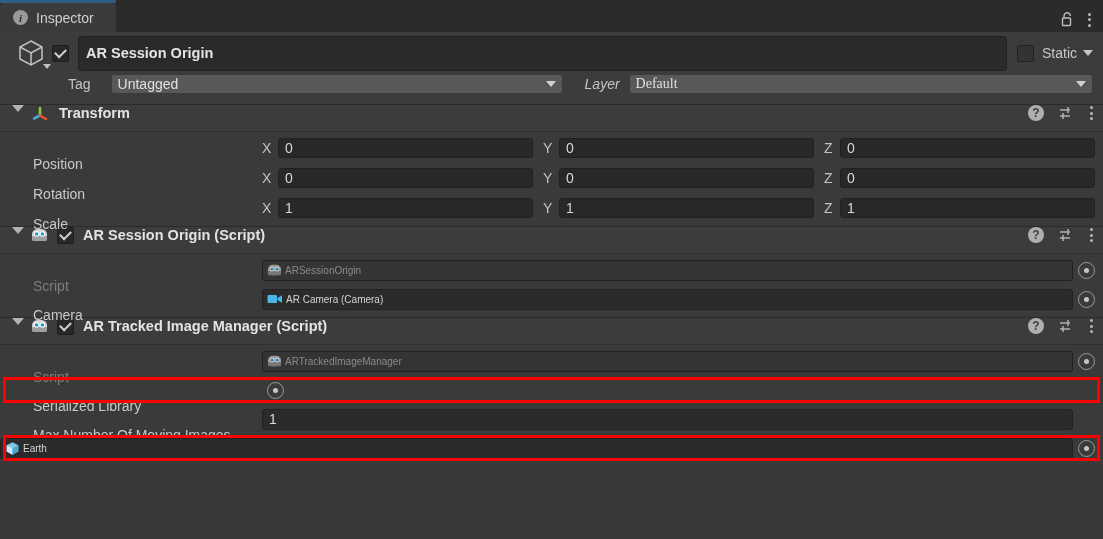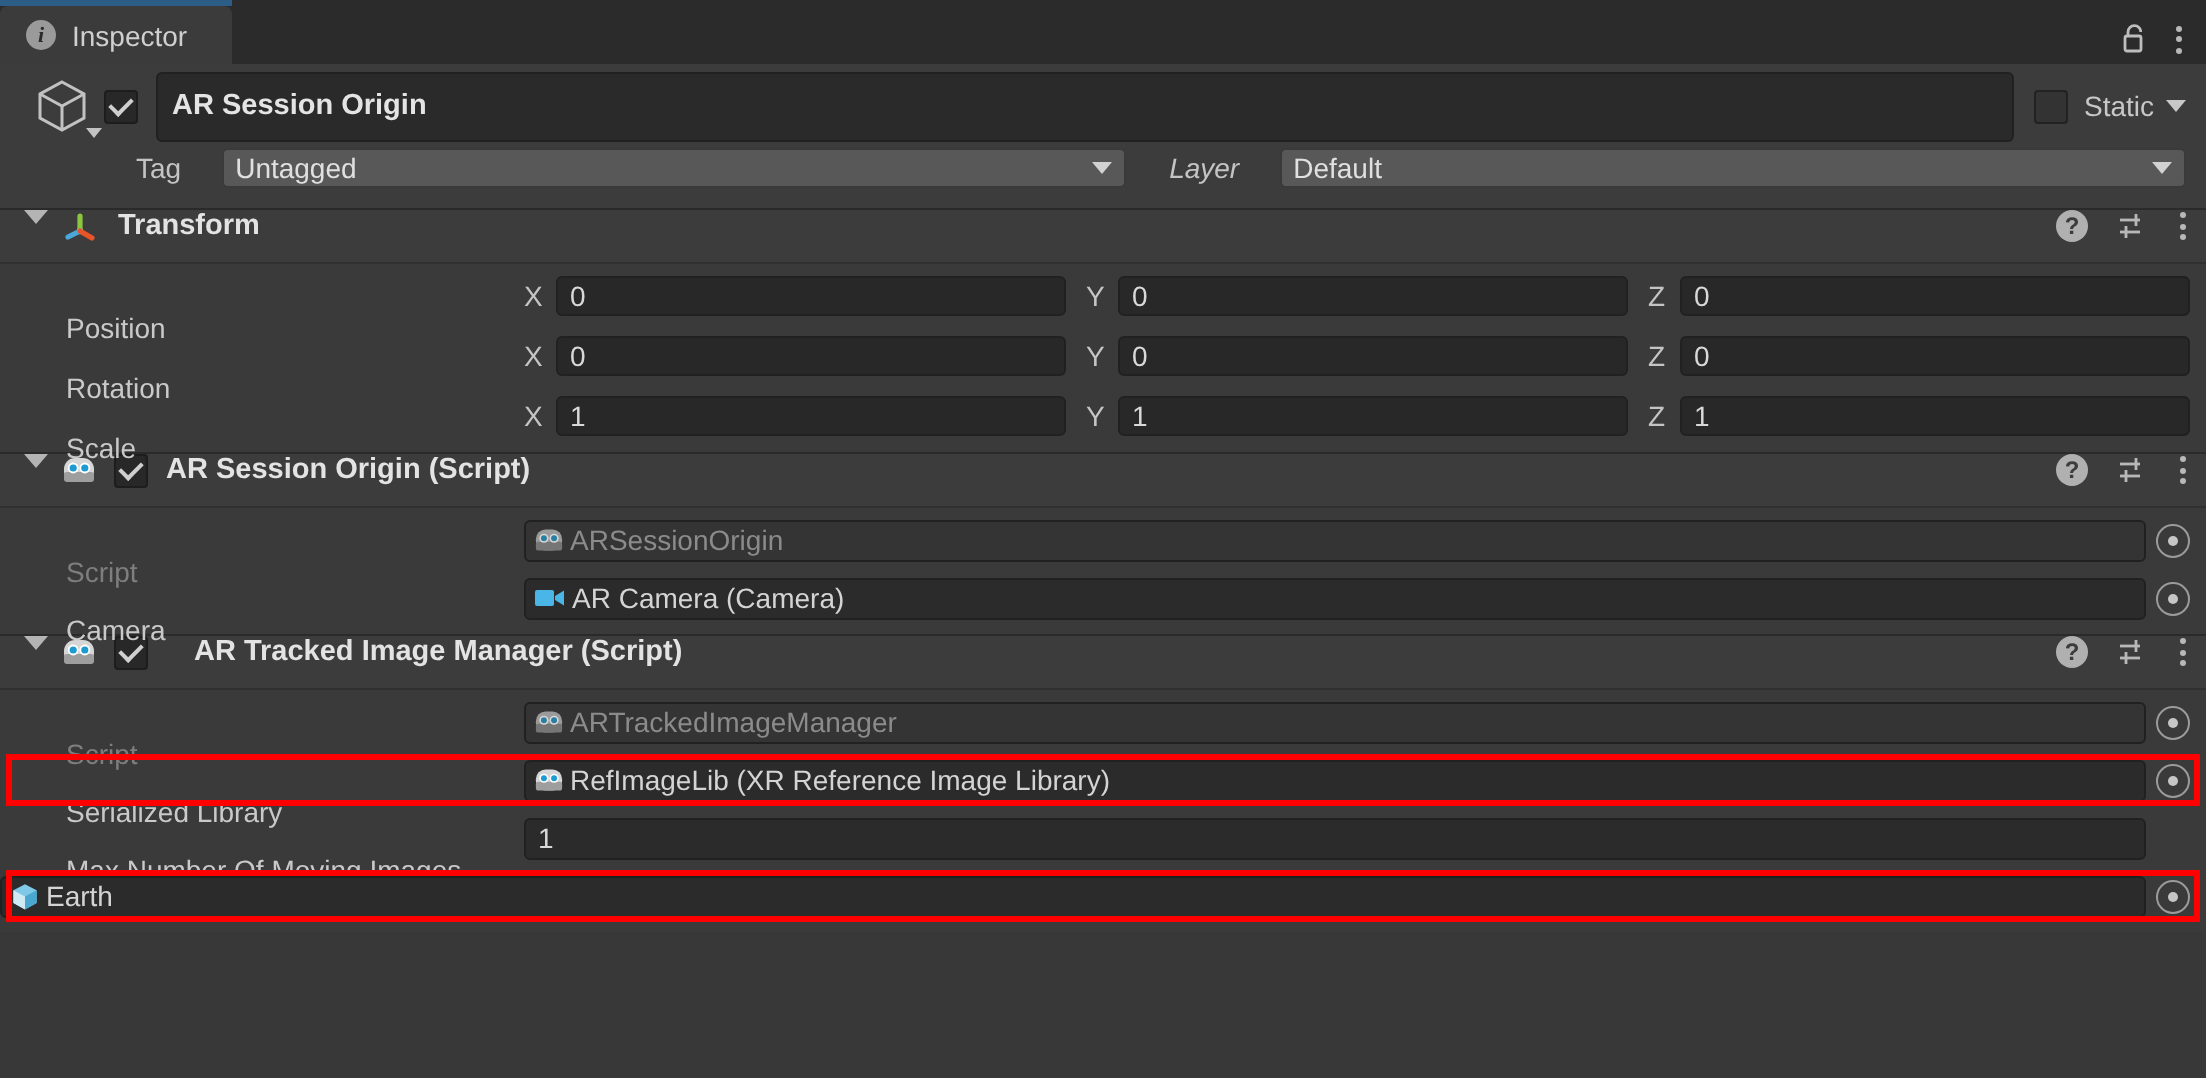--- a/index.html
+++ b/index.html
@@ -123,21 +123,21 @@
     flex: 1; height: 20px; background: #282828;
     border: 1px solid #212121; border-radius: 3px;
     display: flex; align-items: center; padding: 0 6px;
     color: #d8d8d8; font-size: 14px;
   }
 
   .objfield {
     flex: 1; height: 21px; background: #2b2b2b;
     border: 1px solid #212121; border-radius: 3px;
     display: flex; align-items: center; padding: 0 4px;
-    color: #d4d4d4; font-size: 14px; gap: 3px;
+    color: #d4d4d4; font-size: 10px; gap: 3px;
   }
   .objfield.dim { color: #8b8b8b; background: #343434; }
   .picker {
     width: 17px; height: 17px; border-radius: 50%;
     border: 1.6px solid #9b9b9b; margin-left: 5px;
     display: flex; align-items: center; justify-content: center;
     flex: 0 0 17px;
   }
   .picker::after { content: ""; width: 5px; height: 5px; border-radius: 50%; background: #c6c6c6; }
 
@@ -200,21 +200,21 @@
       <div class="caret-down"></div>
     </div>
 
     <div class="go-row2">
       <span class="small-lbl" style="margin-left:58px;">Tag</span>
       <div class="dropdown" style="width:452px;margin-left:20px;">
         <span>Untagged</span>
         <span class="dd-caret"></span>
       </div>
       <span class="small-lbl" style="margin-left:22px;font-style:italic;">Layer</span>
-      <div class="dropdown" style="flex:1;margin-left:20px;">
+      <div class="dropdown" style="flex:1;margin-left:9px;font-family:Liberation Serif, serif;">
         <span>Default</span>
         <span class="dd-caret"></span>
       </div>
     </div>
   </div>
 
   <div>
     <div class="comp-header">
       <div class="foldout"></div>
       <svg width="18" height="18" viewBox="0 0 18 18">
@@ -382,21 +382,21 @@
       <div class="foldout"></div>
       <svg width="17" height="16" viewBox="0 0 17 16">
         <rect x="1" y="2" width="15" height="12" rx="5.5" fill="#d6d6d6"></rect>
         <rect x="1" y="9" width="15" height="5" rx="1.5" fill="#9e9e9e"></rect>
         <circle cx="5.6" cy="7" r="2.7" fill="#ffffff"></circle>
           <circle cx="5.6" cy="7" r="1.8" fill="#1d9bd1"></circle>
         <circle cx="11.4" cy="7" r="2.7" fill="#ffffff"></circle>
           <circle cx="11.4" cy="7" r="1.8" fill="#1d9bd1"></circle>
       </svg>
       <div class="chk on" style="margin-left:9px;"></div>
-      <span class="comp-title" style="margin-left:23px;">AR Tracked Image Manager (Script)</span>
+      <span class="comp-title" style="margin-left:9px;">AR Tracked Image Manager (Script)</span>
       <div class="comp-right">
         <div class="help-ico">?</div>
         <svg width="16" height="16" viewBox="0 0 16 16">
           <line x1="1" y1="5" x2="11" y2="5" stroke="#b8b8b8" stroke-width="1.4"></line>
           <line x1="1" y1="11" x2="11" y2="11" stroke="#b8b8b8" stroke-width="1.4"></line>
           <line x1="9" y1="2" x2="9" y2="8" stroke="#b8b8b8" stroke-width="1.4"></line>
           <line x1="4" y1="8" x2="4" y2="14" stroke="#b8b8b8" stroke-width="1.4"></line>
         </svg>
         <div class="kebab">
             <span></span>
@@ -418,31 +418,20 @@
             <circle cx="11.4" cy="7" r="2.6" fill="#d8d8d8"></circle>
               <circle cx="11.4" cy="7" r="1.7" fill="#2a7fa0"></circle>
           </svg>
           <span>ARTrackedImageManager</span>
         </div>
         <div class="picker"></div>
       </div>
 
       <div class="prop-row" style="margin-top:5px;">
         <span class="prop-label">Serialized Library</span>
-        <div class="objfield">
-          <svg width="15" height="14" viewBox="0 0 17 16">
-            <rect x="1" y="2" width="15" height="12" rx="5.5" fill="#d6d6d6"></rect>
-            <rect x="1" y="9" width="15" height="5" rx="1.5" fill="#9e9e9e"></rect>
-            <circle cx="5.6" cy="7" r="2.6" fill="#ffffff"></circle>
-              <circle cx="5.6" cy="7" r="1.7" fill="#1d9bd1"></circle>
-            <circle cx="11.4" cy="7" r="2.6" fill="#ffffff"></circle>
-              <circle cx="11.4" cy="7" r="1.7" fill="#1d9bd1"></circle>
-          </svg>
-          <span>RefImageLib (XR Reference Image Library)</span>
-        </div>
         <div class="picker"></div>
         <div class="hl"></div>
       </div>
 
       <div class="prop-row" style="margin-top:5px;">
         <span class="prop-label">Max Number Of Moving Images</span>
         <div class="numfield">
           <span>1</span>
         </div>
         <div style="width:22px;flex:0 0 22px;"></div>

